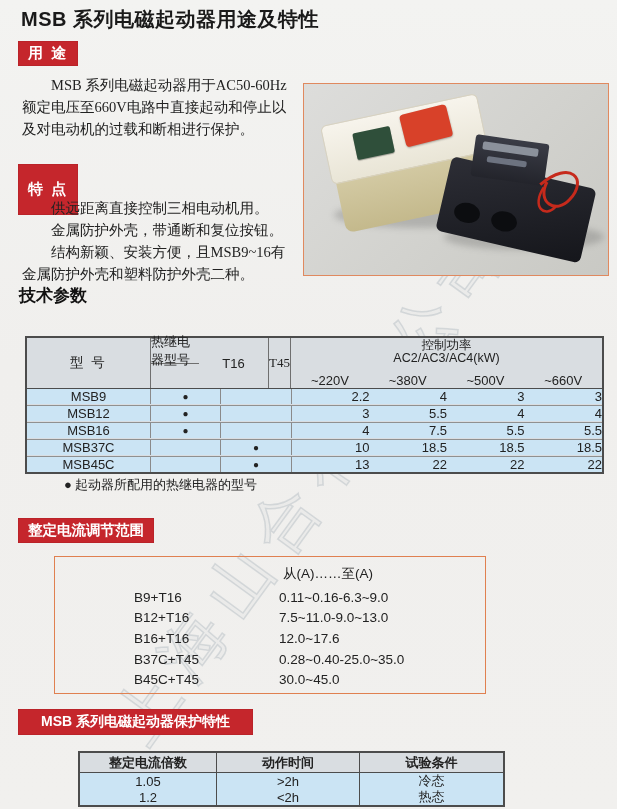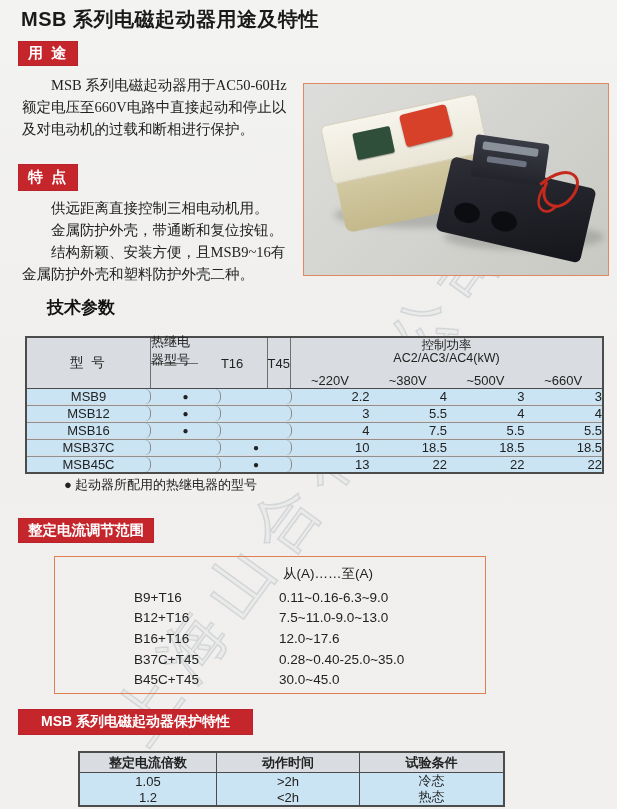--- a/index.html
+++ b/index.html
@@ -25,21 +25,21 @@
   .page-title{
     position:absolute;left:21px;top:6px;
     font-size:20px;font-weight:bold;letter-spacing:0.5px;color:#1a1a1a;
   }
   .badge{
     position:absolute;background:#c5262c;color:#ffffff;
     font-weight:bold;display:inline-block;white-space:nowrap;
     box-shadow:0 0 0 0.5px #b02026 inset;
   }
   .badge-usage{left:18px;top:41px;font-size:15px;padding:3px 10px;letter-spacing:2px;}
-  .badge-features{left:18px;top:164px;font-size:15px;padding:4px 10px;letter-spacing:2px;}
+  .badge-features{left:18px;top:164px;font-size:15px;padding:16px 10px;letter-spacing:2px;}
   .badge-range{left:18px;top:518px;font-size:14.5px;padding:3px 10px;}
   .badge-protect{left:18px;top:709px;font-size:14px;padding:4px 23px;}
   .para{
     position:absolute;width:302px;
     font-family:"Liberation Serif","DejaVu Serif",serif;
     font-size:14.5px;line-height:22px;color:#222;
   }
   .para-usage{left:22px;top:74px;}
   .para-features{left:22px;top:197px;}
   .para .line{white-space:nowrap;}
@@ -58,46 +58,46 @@
   .dev1 .btn-green{position:absolute;left:30px;top:18px;width:38px;height:27px;background:#2f4f3a;border-radius:2px;box-shadow:0 1px 1px rgba(0,0,0,0.3);}
   .dev1 .btn-red{position:absolute;left:80px;top:9px;width:48px;height:33px;background:#d84129;border-radius:4px;box-shadow:0 1px 2px rgba(0,0,0,0.3);transform:rotate(-2deg);}
   .dev2{position:absolute;left:136px;top:62px;width:156px;height:110px;transform:rotate(13deg);}
   .dev2 .box{position:absolute;left:4px;top:26px;width:148px;height:76px;background:linear-gradient(160deg,#2d2e36,#15161b);border-radius:6px;}
   .dev2 .hole1,.dev2 .hole2{position:absolute;width:26px;height:20px;border-radius:50%;background:#0c0d10;top:68px;}
   .dev2 .hole1{left:18px;} .dev2 .hole2{left:56px;}
   .dev2 .relay{position:absolute;left:24px;top:-4px;width:74px;height:42px;background:linear-gradient(180deg,#3a3c46,#23242b);border-radius:3px;transform:rotate(-5deg);}
   .dev2 .relay .metal{position:absolute;left:8px;top:6px;width:56px;height:8px;background:#8b919b;border-radius:2px;}
   .dev2 .relay .metal2{position:absolute;left:14px;top:20px;width:40px;height:6px;background:#6d7380;border-radius:2px;}
   
-  .sec-heading{position:absolute;left:19px;top:296px;font-size:17px;font-weight:bold;color:#111;margin-left:28px;}
+  .sec-heading{position:absolute;left:19px;top:284px;font-size:17px;font-weight:bold;color:#111;}
   
   .ttable{
     position:absolute;left:25px;top:336px;width:579px;
     border:2px solid #4c4c4c;background:#d9dde1;font-size:13px;color:#222;
     box-sizing:border-box;
   }
   .ttable .hdr{display:flex;height:50px;}
   .c{display:flex;align-items:center;justify-content:center;text-align:center;}
   .h-model{width:123px;border-right:1px solid #6f6f6f;font-size:13.5px;letter-spacing:2px;}
   .h-relay{width:139px;border-right:1px solid #6f6f6f;display:flex;flex-direction:row;}
   .h-relay .r-top{height:25px;border-bottom:1px solid #6f6f6f;display:flex;align-items:center;justify-content:center;}
   .h-relay .r-bot{flex:1;display:flex;}
   .h-relay .r-bot .t16{width:69px;border-right:1px solid #6f6f6f;display:flex;align-items:center;justify-content:center;}
-  .h-relay .r-bot .t45{flex:1;display:flex;align-items:center;justify-content:center;}
+  .h-relay .r-bot .t45{flex:1;display:flex;align-items:center;justify-content:center;font-family:Liberation Serif, serif;}
   .h-power{flex:1;display:flex;flex-direction:column;}
   .h-power .p-top{height:27px;display:flex;flex-direction:column;align-items:center;justify-content:flex-end;font-size:12.5px;line-height:13px;}
   .h-power .p-volts{flex:1;display:flex;align-items:flex-end;}
   .h-power .p-volts span{flex:1;text-align:center;}
   .tbody .trow{display:flex;height:15px;background:#cbe4f4;border-top:1px solid #909090;margin-top:1px;align-items:center;}
   .tbody .trow:first-child{margin-top:0;border-top:1px solid #4c4c4c;}
   .td-model{width:123px;text-align:center;border-right:1px solid #8a8a8a;}
   .td-t16{width:69px;text-align:center;border-right:1px solid #8a8a8a;font-size:10px;}
   .td-t45{width:70px;text-align:center;border-right:1px solid #8a8a8a;font-size:10px;}
   .td-v{flex:1;text-align:right;}
-  .td-model,.td-t16,.td-t45{align-self:stretch;display:flex;align-items:center;justify-content:center;border-radius:6px;}
+  .td-model,.td-t16,.td-t45{align-self:stretch;display:flex;align-items:center;justify-content:center;}
   .footnote{
     position:absolute;left:64px;top:476px;font-size:13px;color:#222;
     font-family:"Liberation Serif","DejaVu Serif",serif;
   }
   
   .range-box{
     position:absolute;left:54px;top:556px;width:432px;height:138px;
     border:1px solid #e08050;box-sizing:border-box;
   }
   .range-head{position:absolute;left:228px;top:8px;font-size:13.5px;color:#222;}

